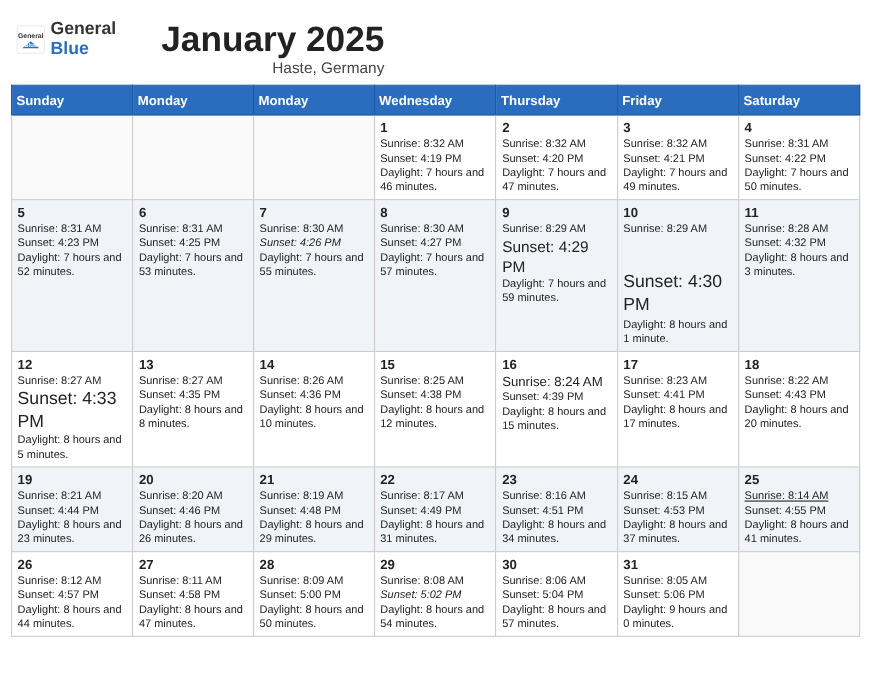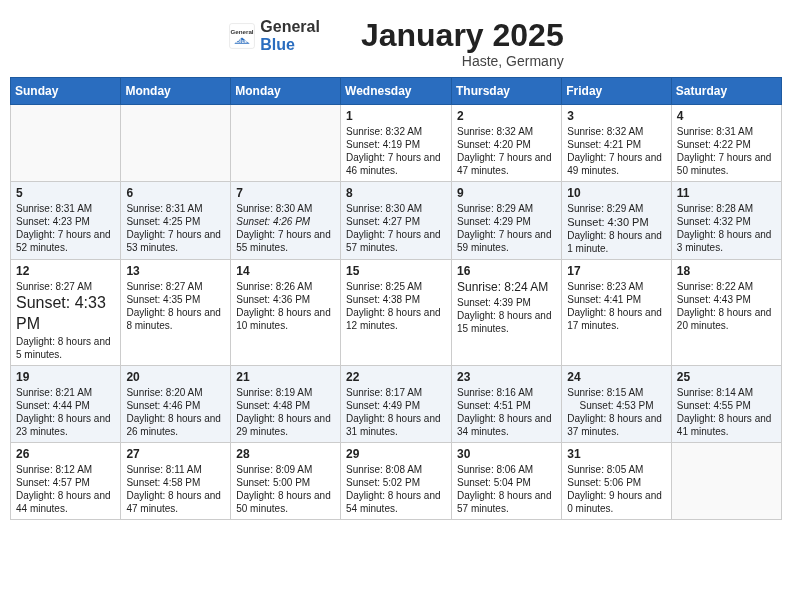--- a/index.html
+++ b/index.html
@@ -5,21 +5,21 @@
     * { box-sizing: border-box; margin: 0; padding: 0; }
     body {
       font-family: Arial, sans-serif;
       background: #fff;
       width: 792px;
       min-height: 612px;
       padding: 10px;
     }
     .header-area {
       display: flex;
-      justify-content: center;
+      justify-content: flex-start;
       align-items: flex-start;
       margin-bottom: 8px;
       padding: 8px 4px 0 4px;
       gap: 41px;
     }
     .logo {
       display: flex;
       align-items: center;
       gap: 4px;
     }
@@ -160,27 +160,27 @@
         </td>
         <td>
           <div class="day-num">8</div>
           <div style="font-size: 10px; line-height: 1.3;">Sunrise: 8:30 AM</div>
           <div style="font-size: 10px; line-height: 1.3;">Sunset: 4:27 PM</div>
           <div style="font-size: 10px; line-height: 1.3;">Daylight: 7 hours and 57 minutes.</div>
         </td>
         <td>
           <div class="day-num">9</div>
           <div style="font-size: 10px; line-height: 1.3;">Sunrise: 8:29 AM</div>
-          <div style="font-size: 10px; line-height: 1.3;">Sunset: 4:29 PM</div>
+          <div style="font-size: 14px; line-height: 1.3;">Sunset: 4:29 PM</div>
           <div style="font-size: 10px; line-height: 1.3;">Daylight: 7 hours and 59 minutes.</div>
         </td>
         <td>
           <div class="day-num">10</div>
           <div style="font-size: 10px; line-height: 1.3;">Sunrise: 8:29 AM</div>
-          <div style="font-size: 11px; line-height: 1.3;">Sunset: 4:30 PM</div>
+          <div style="font-size: 16px; line-height: 1.3; margin-top: 32px;">Sunset: 4:30 PM</div>
           <div style="font-size: 10px; line-height: 1.3;">Daylight: 8 hours and 1 minute.</div>
         </td>
         <td>
           <div class="day-num">11</div>
           <div style="font-size: 10px; line-height: 1.3;">Sunrise: 8:28 AM</div>
           <div style="font-size: 10px; line-height: 1.3;">Sunset: 4:32 PM</div>
           <div style="font-size: 10px; line-height: 1.3;">Daylight: 8 hours and 3 minutes.</div>
         </td>
       </tr>
       <tr>
@@ -254,26 +254,26 @@
         </td>
         <td>
           <div class="day-num">23</div>
           <div style="font-size: 10px; line-height: 1.3;">Sunrise: 8:16 AM</div>
           <div style="font-size: 10px; line-height: 1.3;">Sunset: 4:51 PM</div>
           <div style="font-size: 10px; line-height: 1.3;">Daylight: 8 hours and 34 minutes.</div>
         </td>
         <td>
           <div class="day-num">24</div>
           <div style="font-size: 10px; line-height: 1.3;">Sunrise: 8:15 AM</div>
-          <div style="font-size: 10px; line-height: 1.3; text-align: center;">Sunset: 4:53 PM</div>
+          <div style="font-size: 10px; line-height: 1.3;">Sunset: 4:53 PM</div>
           <div style="font-size: 10px; line-height: 1.3;">Daylight: 8 hours and 37 minutes.</div>
         </td>
         <td>
           <div class="day-num">25</div>
-          <div style="font-size: 10px; line-height: 1.3;">Sunrise: 8:14 AM</div>
+          <div style="font-size: 10px; line-height: 1.3; text-decoration: underline;">Sunrise: 8:14 AM</div>
           <div style="font-size: 10px; line-height: 1.3;">Sunset: 4:55 PM</div>
           <div style="font-size: 10px; line-height: 1.3;">Daylight: 8 hours and 41 minutes.</div>
         </td>
       </tr>
       <tr>
         <td>
           <div class="day-num">26</div>
           <div style="font-size: 10px; line-height: 1.3;">Sunrise: 8:12 AM</div>
           <div style="font-size: 10px; line-height: 1.3;">Sunset: 4:57 PM</div>
           <div style="font-size: 10px; line-height: 1.3;">Daylight: 8 hours and 44 minutes.</div>
@@ -286,21 +286,21 @@
         </td>
         <td>
           <div class="day-num">28</div>
           <div style="font-size: 10px; line-height: 1.3;">Sunrise: 8:09 AM</div>
           <div style="font-size: 10px; line-height: 1.3;">Sunset: 5:00 PM</div>
           <div style="font-size: 10px; line-height: 1.3;">Daylight: 8 hours and 50 minutes.</div>
         </td>
         <td>
           <div class="day-num">29</div>
           <div style="font-size: 10px; line-height: 1.3;">Sunrise: 8:08 AM</div>
-          <div style="font-size: 10px; line-height: 1.3;">Sunset: 5:02 PM</div>
+          <div style="font-size: 10px; line-height: 1.3; font-style: italic;">Sunset: 5:02 PM</div>
           <div style="font-size: 10px; line-height: 1.3;">Daylight: 8 hours and 54 minutes.</div>
         </td>
         <td>
           <div class="day-num">30</div>
           <div style="font-size: 10px; line-height: 1.3;">Sunrise: 8:06 AM</div>
           <div style="font-size: 10px; line-height: 1.3;">Sunset: 5:04 PM</div>
           <div style="font-size: 10px; line-height: 1.3;">Daylight: 8 hours and 57 minutes.</div>
         </td>
         <td>
           <div class="day-num">31</div>

